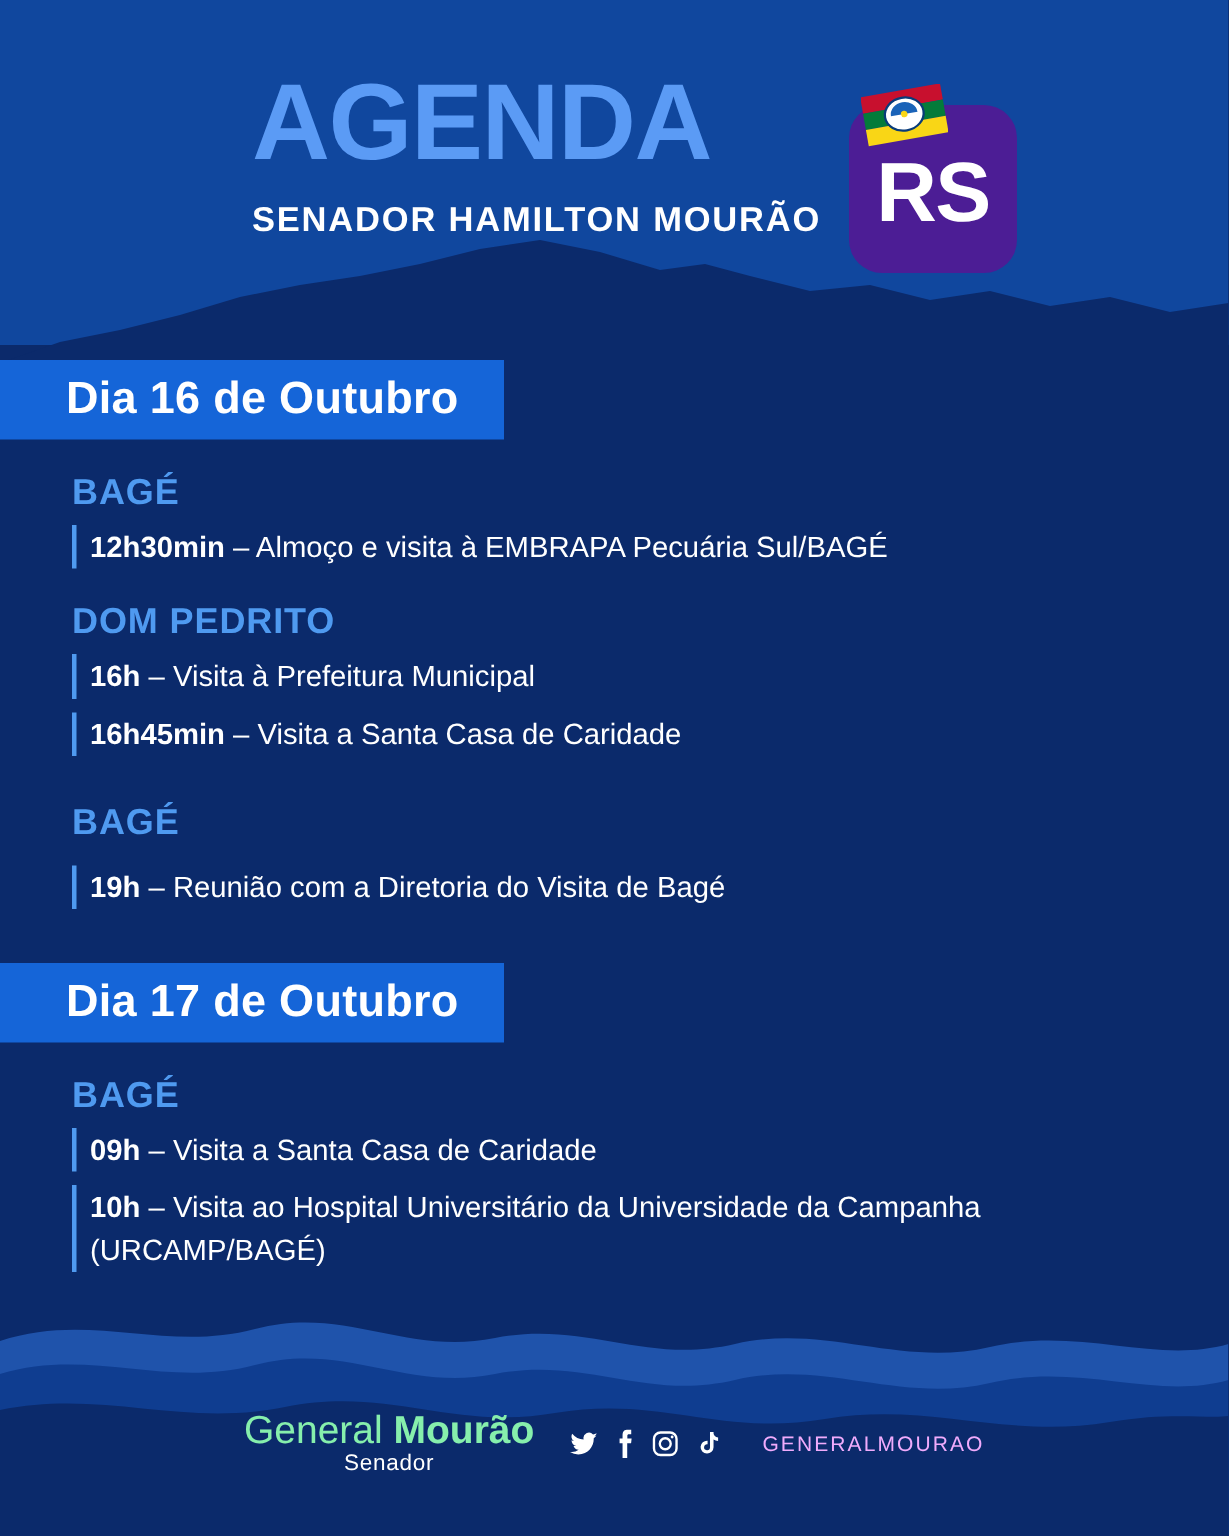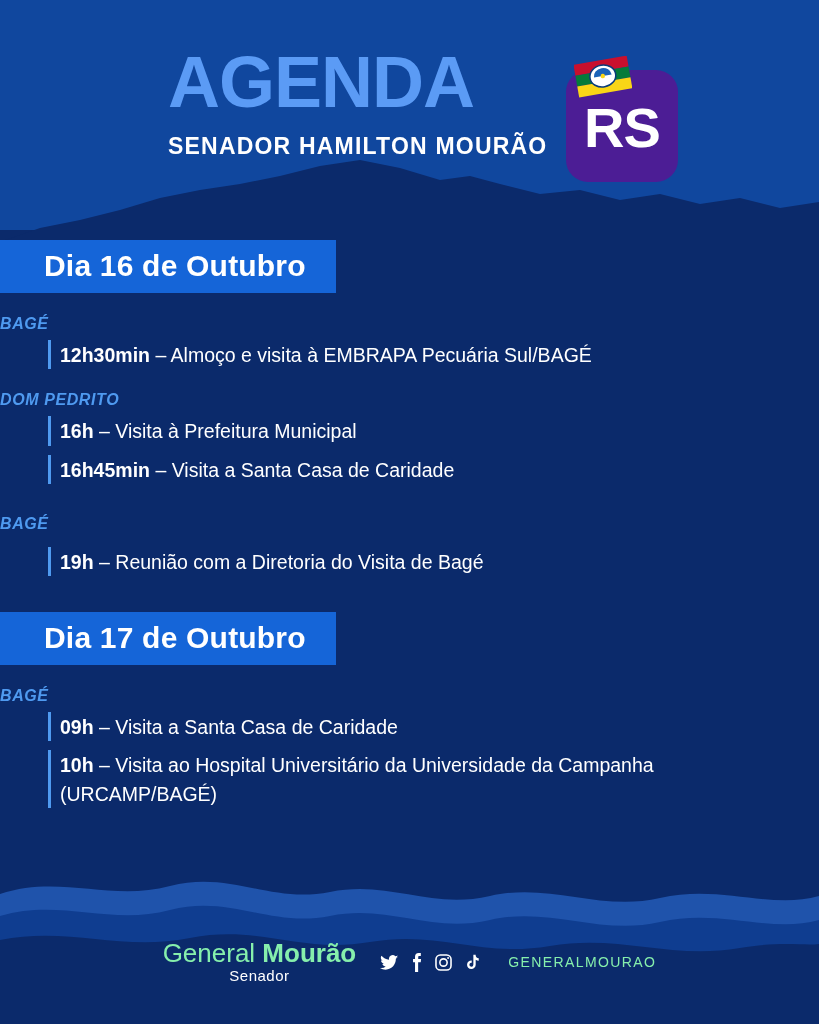--- a/index.html
+++ b/index.html
@@ -108,24 +108,24 @@
     color: #ffffff;
     font-size: 30px;
     font-weight: bold;
     padding: 9px 30px 10px 44px;
     margin-left: 0;
     letter-spacing: 0.2px;
   }
   .day-block { margin-bottom: 0; }
   .city {
     color: #4f9af0;
-    font-size: 16px;
+    font-size: 24px;
     font-weight: bold;
     letter-spacing: 0.6px;
-    font-style: italic;
+    margin-left: 48px;
   }
   .entry {
     display: flex;
     align-items: flex-start;
     margin-left: 48px;
     font-size: 19.5px;
     line-height: 1.45;
   }
   .entry .bar {
     width: 3px;
@@ -173,21 +173,21 @@
   }
   .social {
     display: flex;
     align-items: center;
     gap: 11px;
   }
   .social svg { display: block; }
   .social-handle {
     font-size: 14px;
     letter-spacing: 1.4px;
-    color: #86efac;
+    color: #f0abfc;
     margin-left: 16px;
   }
 </style>
 </head>
 <body>
 
 <div class="bg-top"></div>
 
 <svg class="bg-mountains-top" viewBox="0 0 819 130" preserveAspectRatio="none">
   <path d="M0,92 L40,78 L80,70 L120,60 L160,48 L200,40 L240,34 L280,26 L320,16 L360,10 L400,18 L440,30 L470,26 L500,34 L540,44 L580,40 L620,50 L660,44 L700,54 L740,48 L780,58 L819,52 L819,130 L0,130 Z" fill="#0b2a6b"></path>

